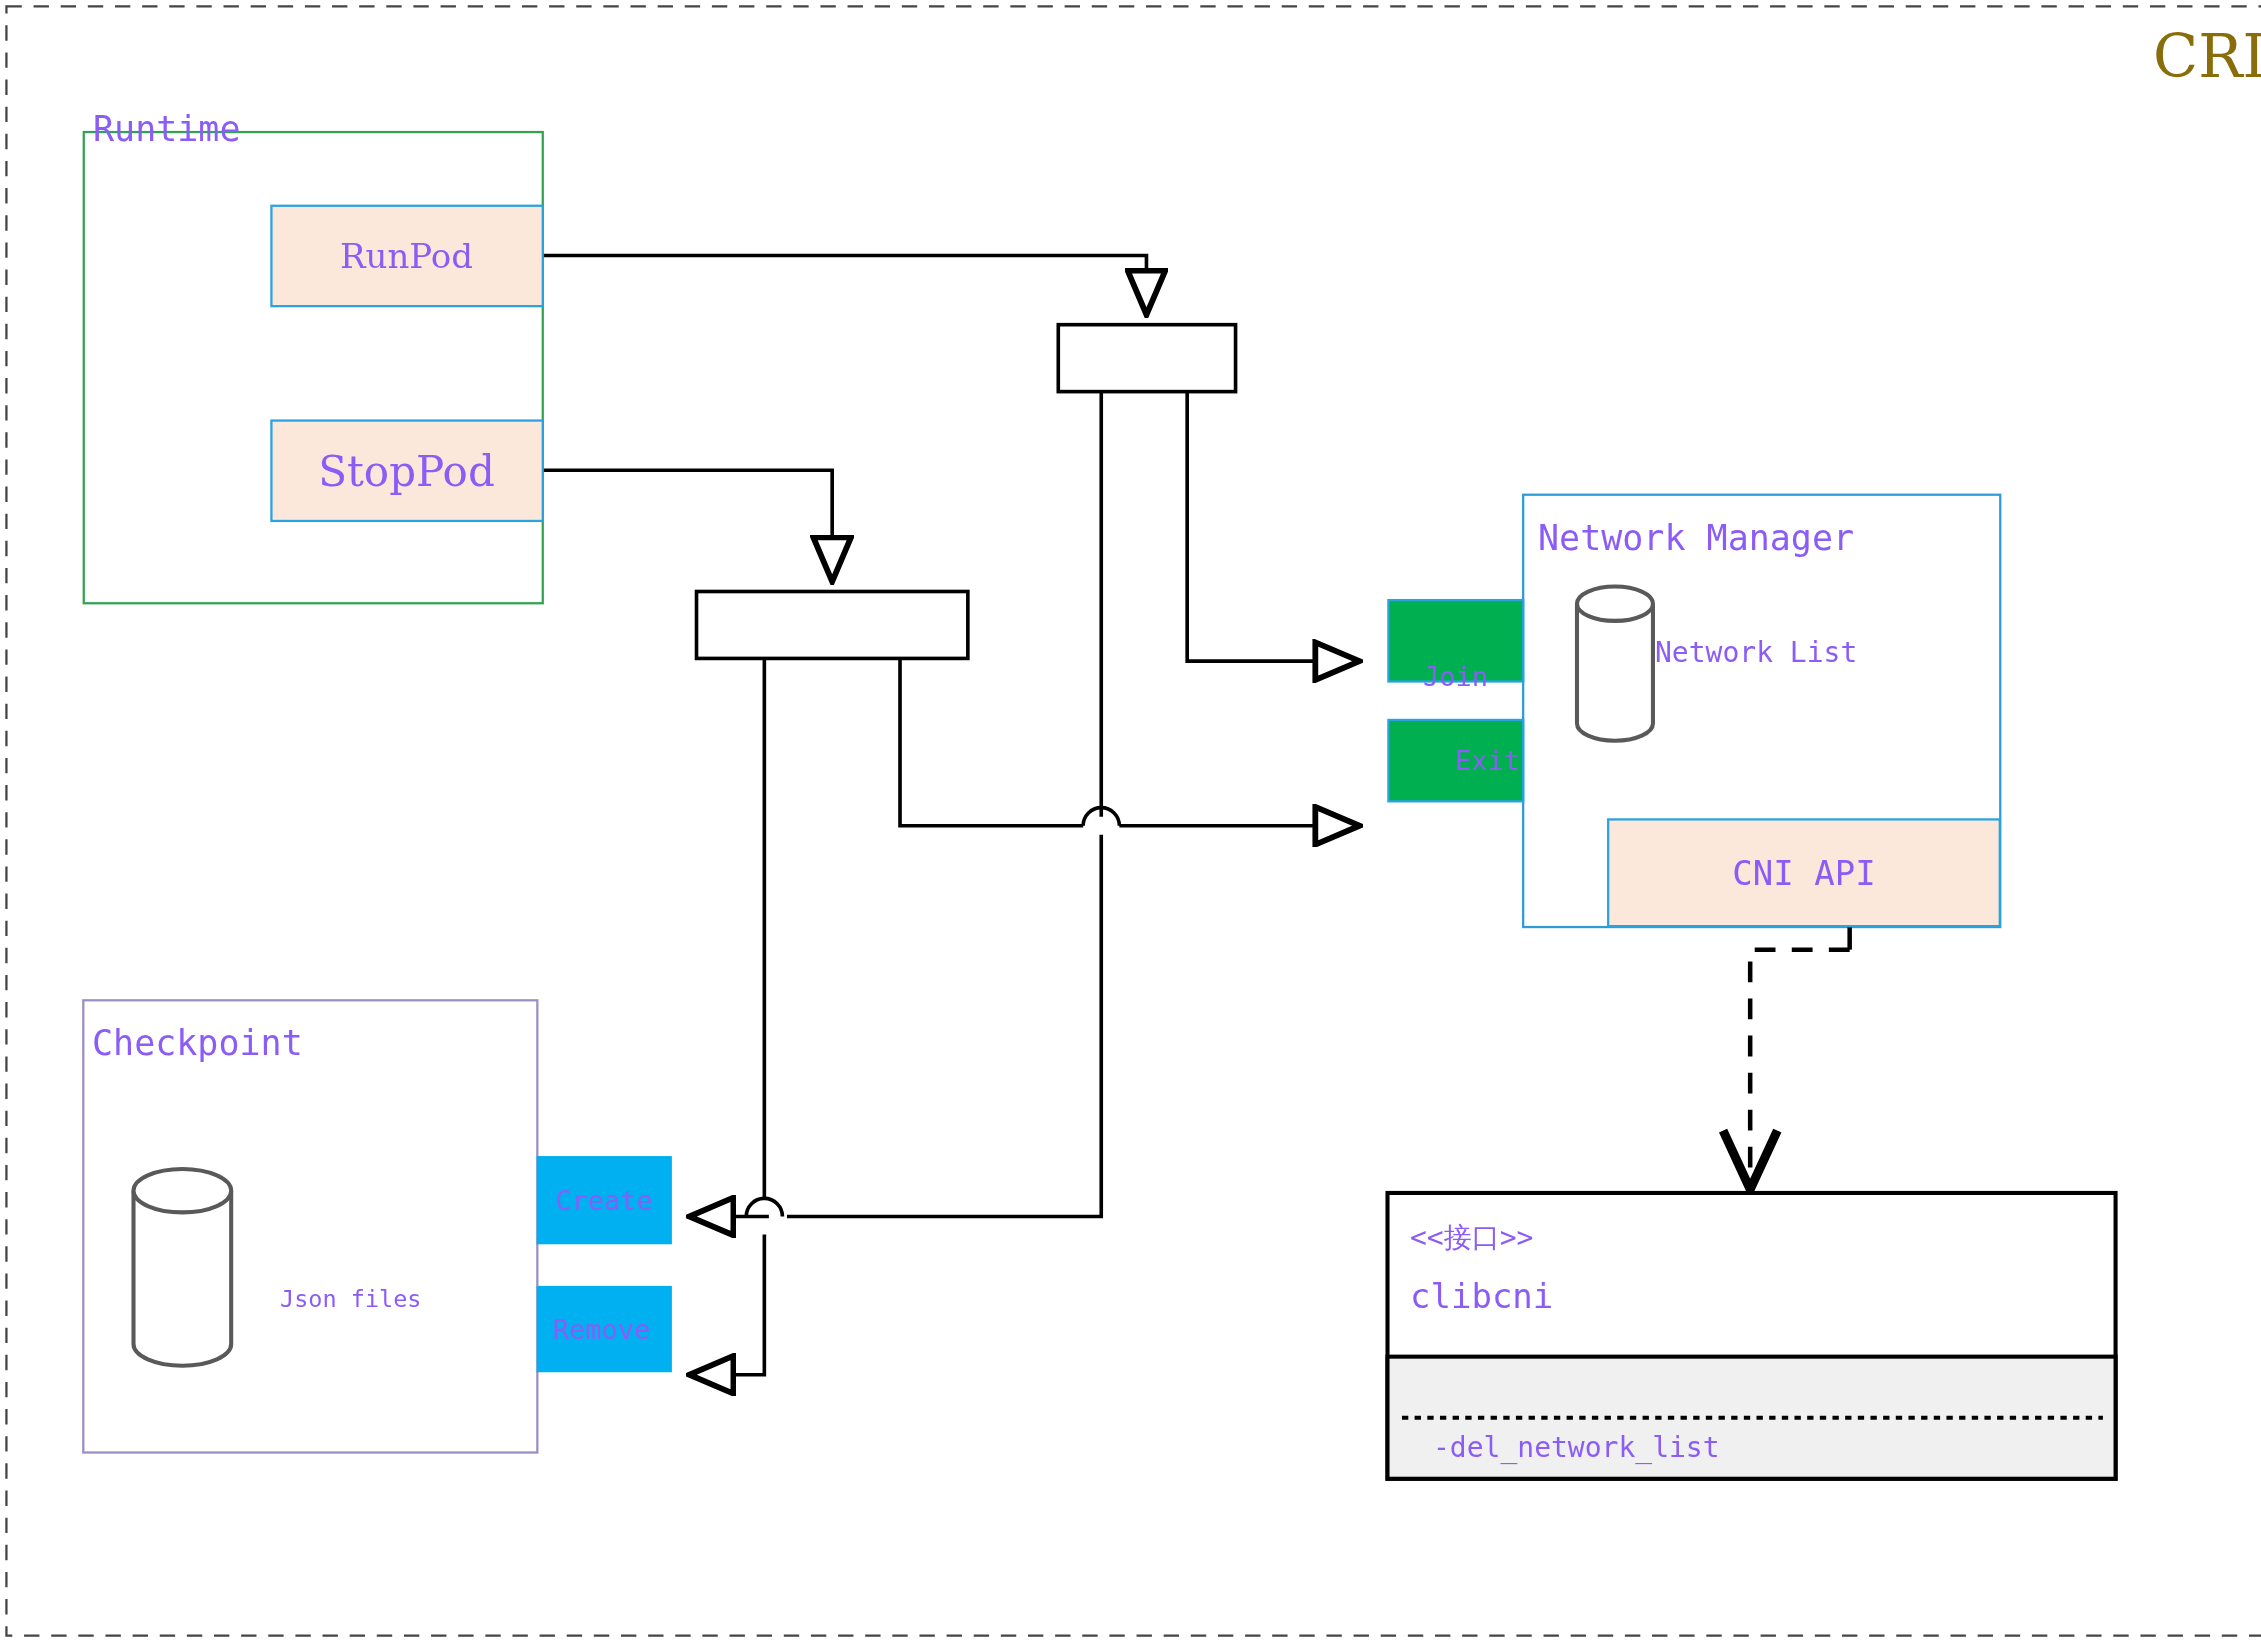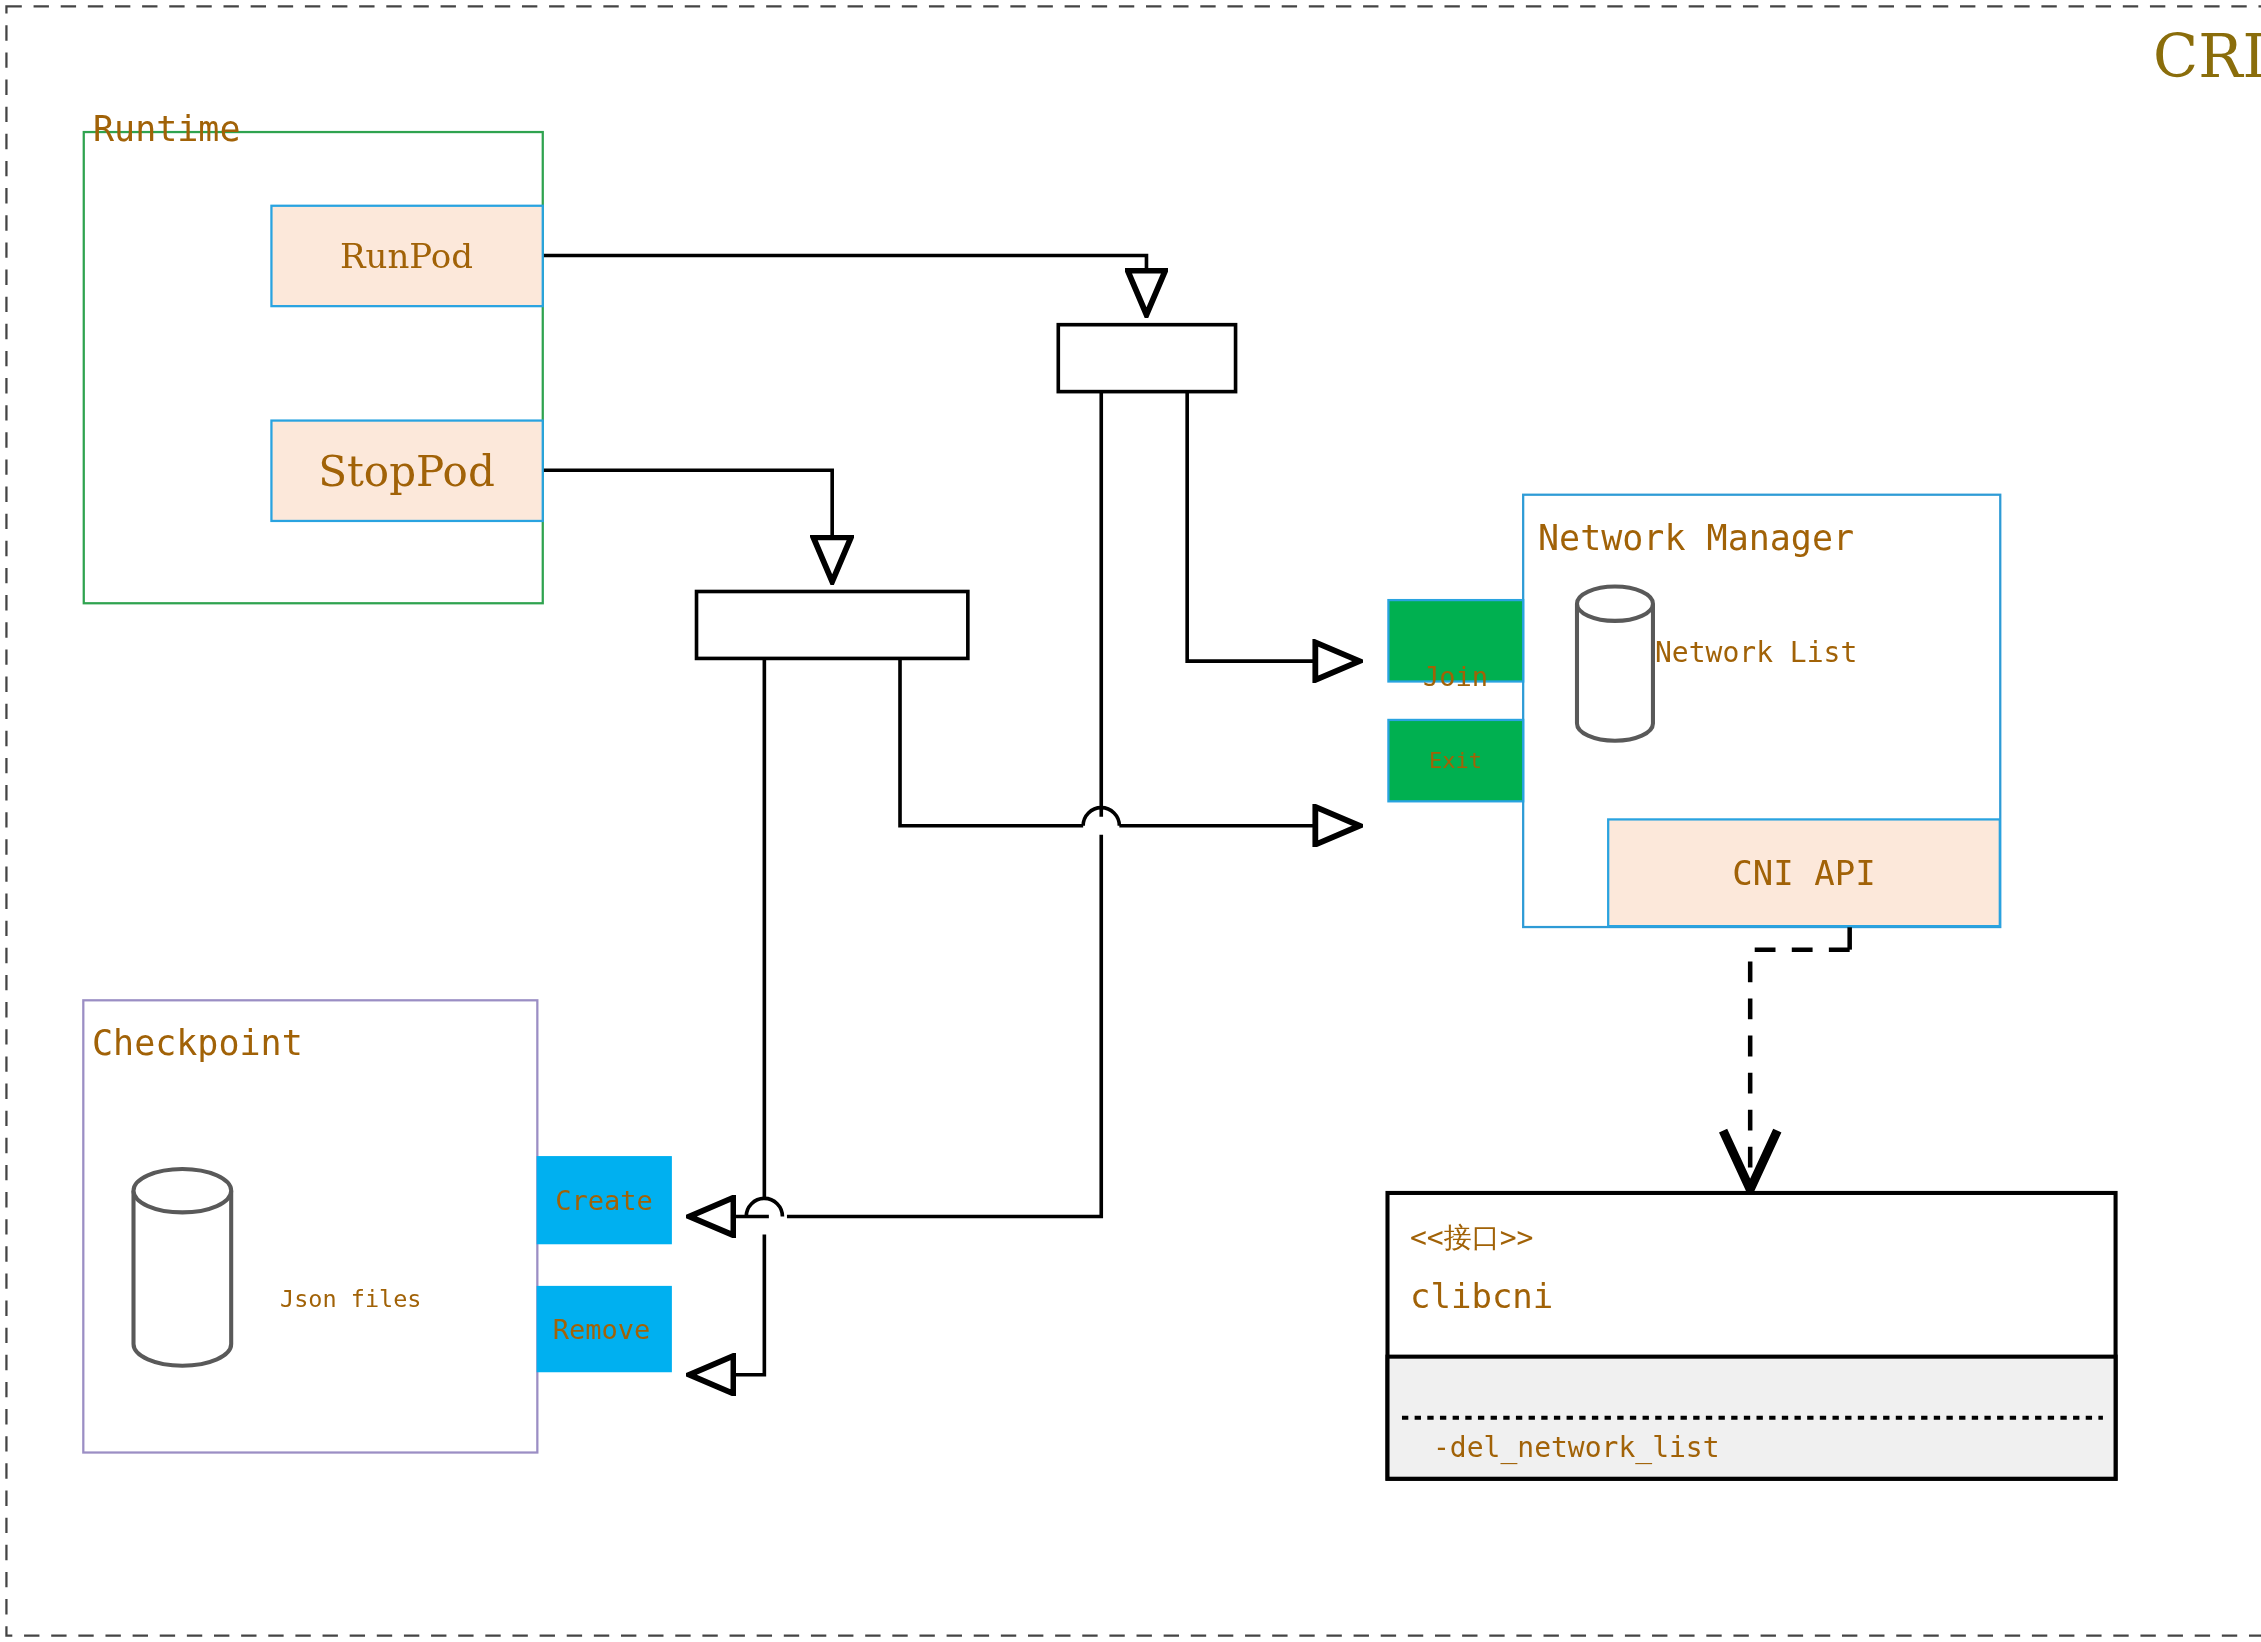--- a/index.html
+++ b/index.html
@@ -1,20 +1,20 @@
 <!DOCTYPE html>
 <html style="font-size:7.2px"><head>
 <meta charset="utf-8">
 <style>
   html,body{margin:0;padding:0;background:#ffffff;}
   #stage{position:relative;width:2335px;height:1642px;background:#fff;
          font-family:"DejaVu Serif", serif; overflow:hidden;}
   #svgroot{position:absolute;left:0;top:0;width:2335px;height:1642px;}
   .lbl{position:absolute;display:flex;align-items:center;justify-content:center;
-       white-space:pre;color:#a16207;}
+       white-space:pre;color:#8b5cf6;}
   .lbl.left{justify-content:flex-start;}
   .mono{font-family:"DejaVu Sans Mono", monospace;}
   .serif{font-family:"DejaVu Serif", serif;}
 </style>
 </head>
 <body>
 
 <div id="stage">
 
   <svg id="svgroot" viewBox="0 0 5163 3631" xmlns="http://www.w3.org/2000/svg">
@@ -102,21 +102,21 @@
   <div class="lbl left mono" style="left:92px;top:1018px;width:362px;height:50px;font-size:35px;">Checkpoint</div>
 
   <div class="lbl left mono" style="left:1538px;top:513px;width:407px;height:50px;font-size:35px;">Network Manager</div>
 
   <div class="lbl serif" style="left:271px;top:206px;width:271px;height:100px;font-size:34px;">RunPod</div>
 
   <div class="lbl serif" style="left:271px;top:421px;width:271px;height:100px;font-size:42px;">StopPod</div>
 
   <div class="lbl mono" style="left:1388px;top:600px;width:135px;height:81px;font-size:27px;margin-top:36px;">Join</div>
 
-  <div class="lbl mono" style="left:1388px;top:720px;width:135px;height:81px;font-size:22px;">Exit</div>
+  <div class="lbl mono" style="left:1388px;top:720px;width:135px;height:81px;font-size:27px;padding-left:32px;">Exit</div>
 
   <div class="lbl mono" style="left:537px;top:1157px;width:134px;height:87px;font-size:27px;">Create</div>
 
   <div class="lbl mono" style="left:537px;top:1287px;width:129px;height:85px;font-size:27px;">Remove</div>
 
   <div class="lbl mono" style="left:1608px;top:819px;width:392px;height:107px;font-size:34px;">CNI API</div>
 
   <div class="lbl left mono" style="left:1655px;top:632px;width:317px;height:41px;font-size:28px;">Network List</div>
 
   <div class="lbl left mono" style="left:280px;top:1278px;width:317px;height:41px;font-size:23.5px;">Json files</div>

